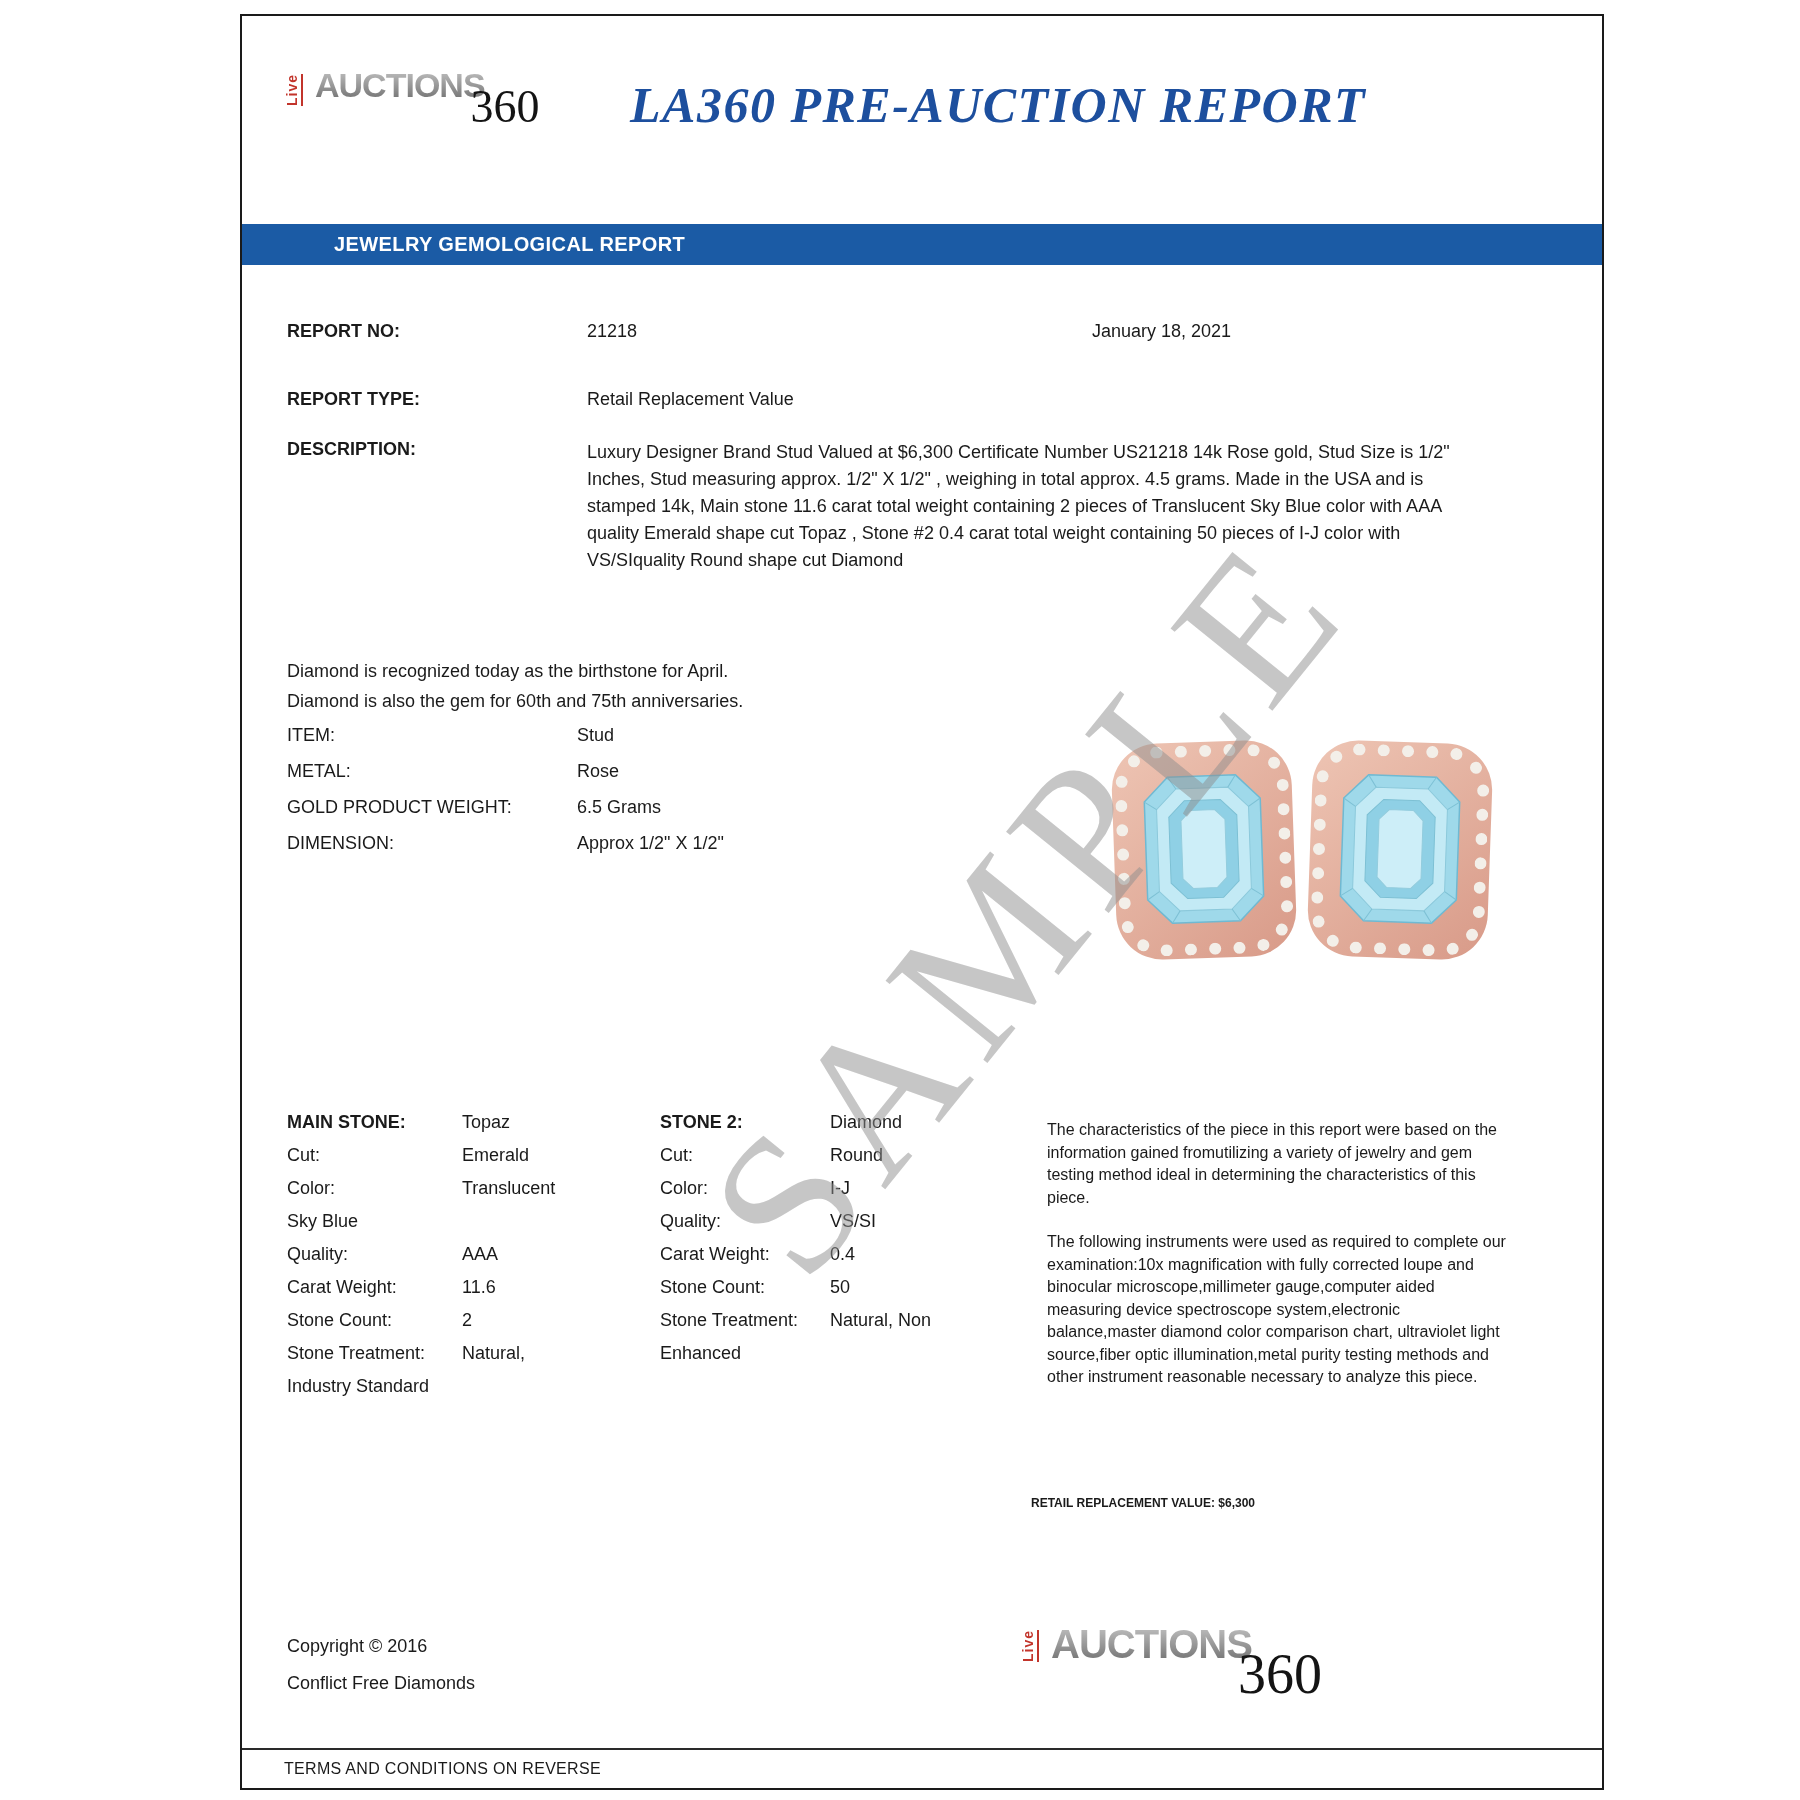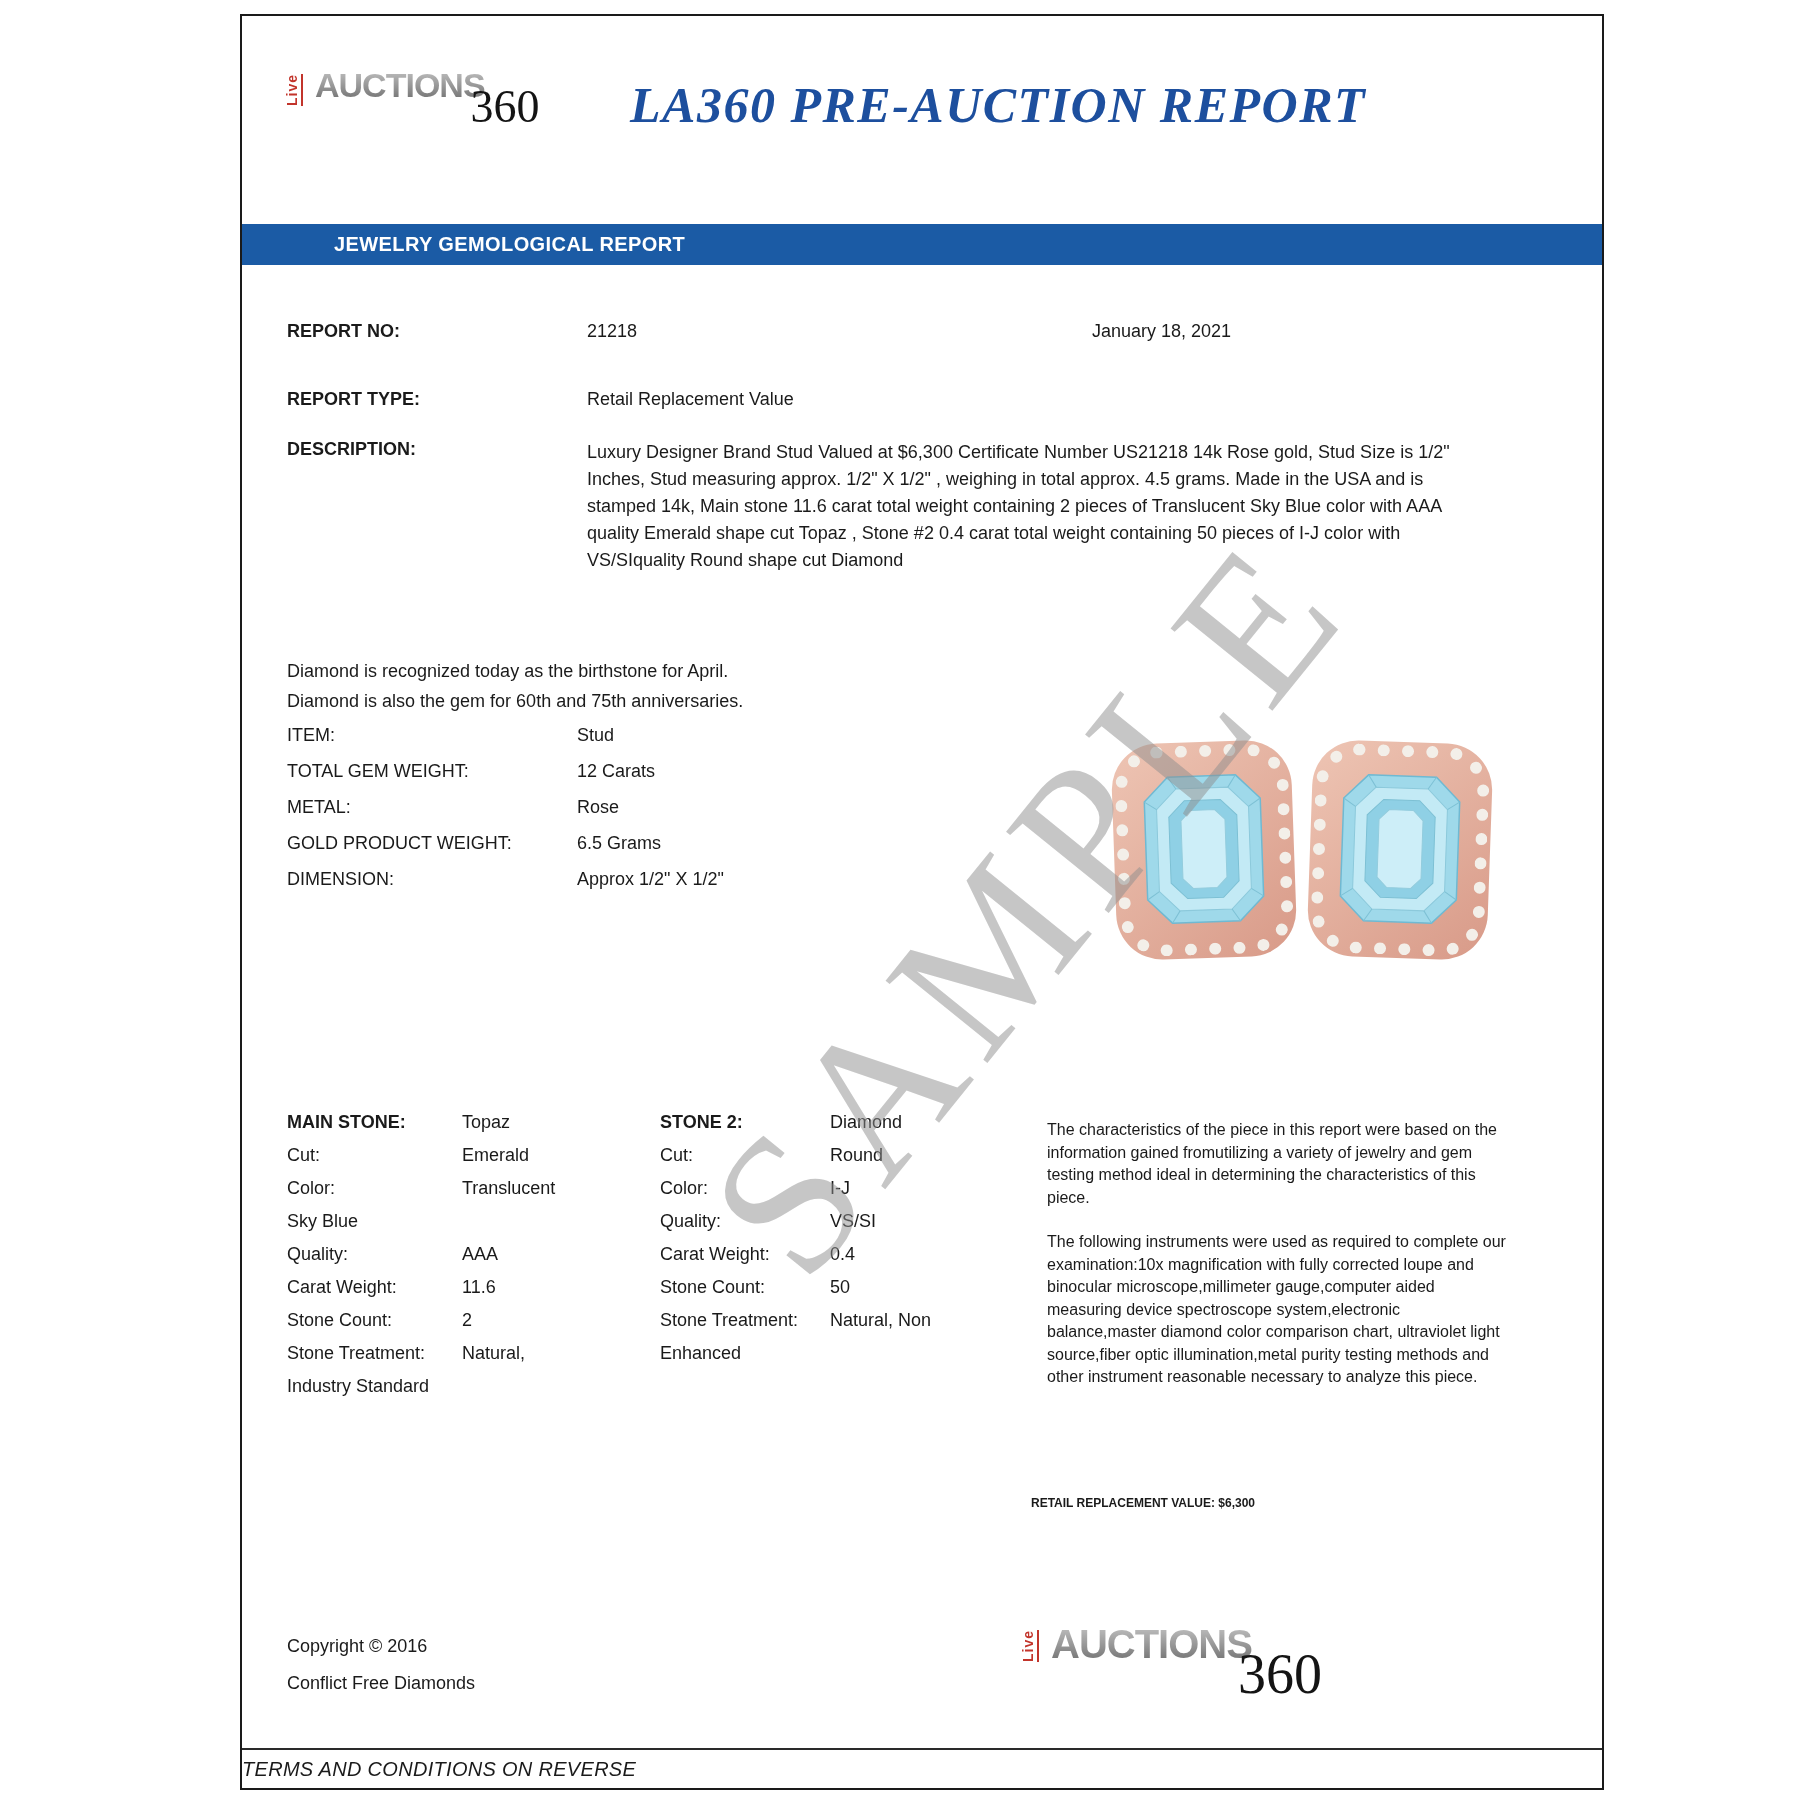--- a/index.html
+++ b/index.html
@@ -84,21 +84,21 @@
   
   #methodology{position:absolute;left:805px;top:1103px;width:460px;font-size:16px;line-height:22.5px;}
   #methodology p{margin:0 0 22px 0;}
   #retail-value{position:absolute;left:789px;top:1480px;font-size:12px;font-weight:700;}
   
   #footer-copy{position:absolute;left:45px;top:1612px;font-size:18px;line-height:37px;}
   #footer-logo{position:absolute;left:778px;top:1608px;}
   #terms-strip{
     position:absolute;left:0;right:0;bottom:0;height:38px;
     border-top:2px solid #2a2a2a;display:flex;align-items:center;
-    font-size:20px;letter-spacing:0.3px;font-style:italic;
+    padding-left:42px;font-size:16px;letter-spacing:0.3px;
   }
 </style>
 </head>
 <body>
 
 <div id="doc">
 
   <div id="header-logo" class="logo">
     <span class="logo-live">Live</span>
     <span class="logo-auctions">AUCTIONS</span>
@@ -126,24 +126,20 @@
 
   <div id="notes">
     <div>Diamond is recognized today as the birthstone for April.</div>
     <div>Diamond is also the gem for 60th and 75th anniversaries.</div>
   </div>
 
   <div id="item-fields">
     <div class="ifrow">
       <span class="lbl">ITEM:</span>
       <span>Stud</span>
-    </div>
-    <div class="ifrow">
-      <span class="lbl">TOTAL GEM WEIGHT:</span>
-      <span>12 Carats</span>
     </div>
     <div class="ifrow">
       <span class="lbl">METAL:</span>
       <span>Rose</span>
     </div>
     <div class="ifrow">
       <span class="lbl">GOLD PRODUCT WEIGHT:</span>
       <span>6.5 Grams</span>
     </div>
     <div class="ifrow">

